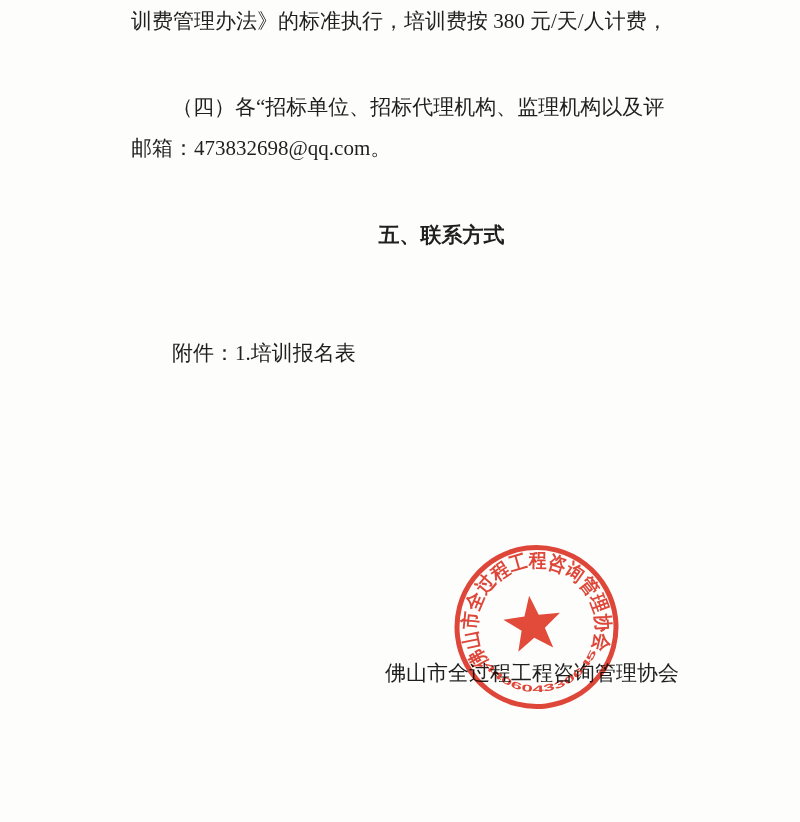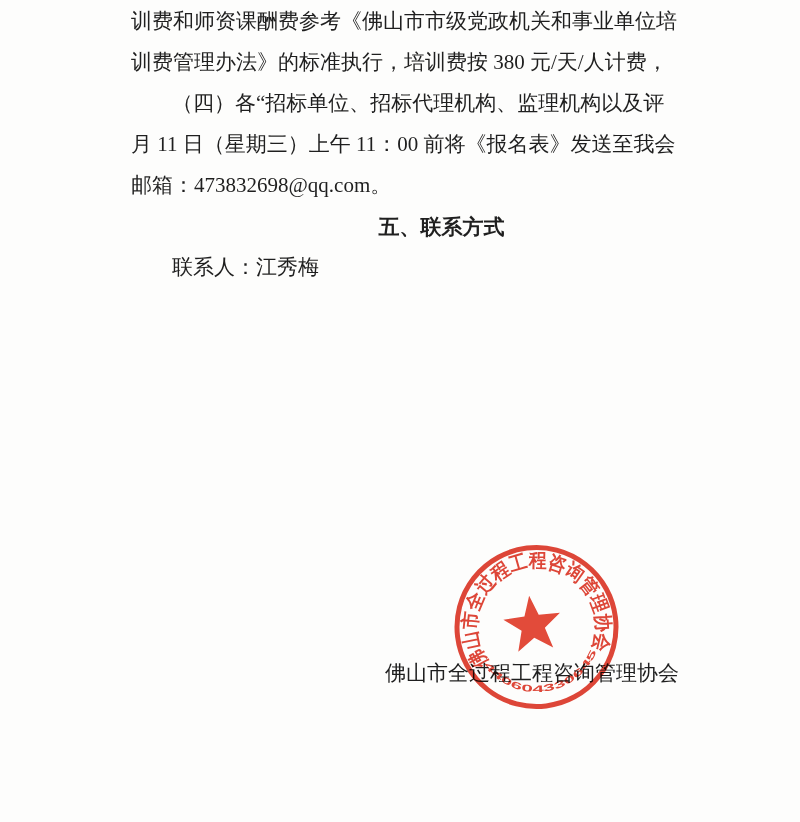--- a/index.html
+++ b/index.html
@@ -18,21 +18,21 @@
     top: 1px;
     width: 580px;
     font-size: 21px;
     line-height: 41px;
     letter-spacing: 0px;
   }
   .line {
     white-space: pre;
     height: 41px;
   }
-  .line.indent { text-indent: 41px; }
+  .line.indent { text-indent: 41px; margin-top: 45px; }
   .line.bold {
     font-weight: 700;
     font-family: "Liberation Sans", "DejaVu Sans", sans-serif;
     font-size: 21px;
     text-align: center;
   }
   .line.gap { height: 33px; }
   .signature-block {
     position: absolute;
     left: 382px;
@@ -54,28 +54,26 @@
   }
   .seal text {
     font-family: "Liberation Sans", "DejaVu Sans", sans-serif;
     font-weight: 700;
   }
 </style>
 </head>
 <body>
 
 <div class="doc-body">
-  <div class="line">训费和师资课酬费参考《佛山市市级党政机关和事业单位培</div>
   <div class="line">训费管理办法》的标准执行，培训费按 380 元/天/人计费，</div>
   <div class="line indent">（四）各“招标单位、招标代理机构、监理机构以及评</div>
-  <div class="line">月 11 日（星期三）上午 11：00 前将《报名表》发送至我会</div>
   <div class="line">邮箱：473832698@qq.com。</div>
   <div class="line indent bold">五、联系方式</div>
-  <div class="line indent">联系人：江秀梅</div>
   <div class="line gap"></div>
+  <div class="line indent">附件：1.培训报名表</div>
 </div>
 
 <div class="signature-block">
   <div>佛山市全过程工程咨询管理协会</div>
 </div>
 
 <svg class="seal" viewBox="0 0 226 226" xmlns="http://www.w3.org/2000/svg">
   <g transform="rotate(-7 112.5 110)">
     <circle cx="112.5" cy="110" r="79.5" fill="none" stroke-width="5" stroke="#dd3828"></circle>
     <polygon points="109,78 116.2,98.1 137.5,98.7 120.7,111.8 126.6,132.3 109,120.3 91.4,132.3 97.3,111.8 80.5,98.7 101.8,98.1" fill="#e23d2b"></polygon>

